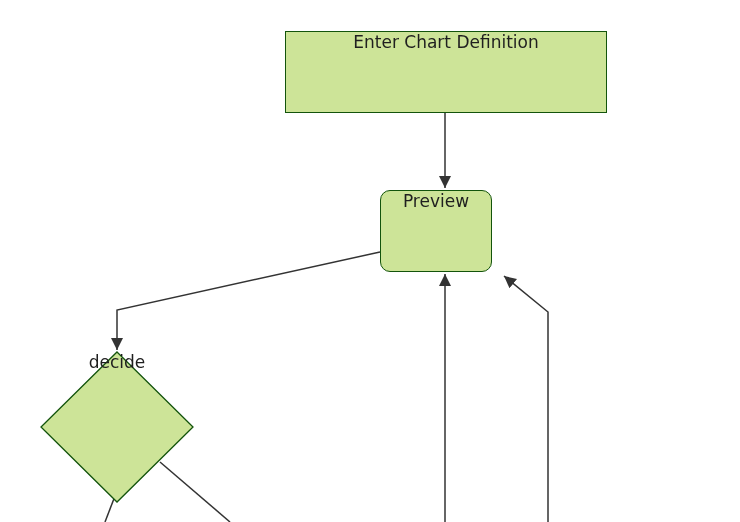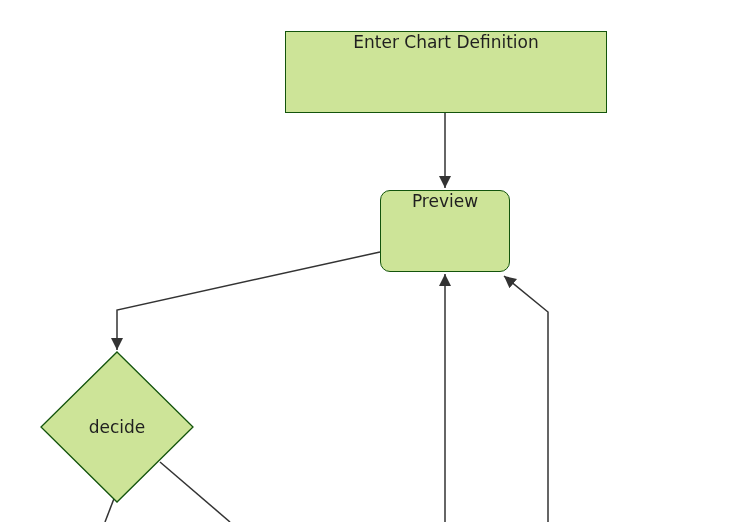--- a/index.html
+++ b/index.html
@@ -25,24 +25,24 @@
     position:absolute;
     box-sizing:border-box;
     background:var(--node-fill);
     border:1.5px solid var(--node-border);
     display:flex;justify-content:center;
     color:var(--label-color);
     font-size:17px;line-height:1.2;
     white-space:nowrap;
   }
   .node-rect{left:285px;top:31px;width:322px;height:82px;}
-  .node-rounded{left:380px;top:190px;width:130px;height:82px;border-radius:10px;}
+  .node-rounded{left:380px;top:190px;width:112px;height:82px;border-radius:10px;}
   .diamond-label{
     position:absolute;left:41px;top:352px;width:152px;height:150px;
-    display:flex;align-items:center;justify-content:center;
+    display:flex;justify-content:center;
     color:var(--label-color);font-size:17px;white-space:nowrap;
   }
 </style>
 </head>
 <body>
 
 <div class="canvas">
 
   <svg class="edges-layer" width="740" height="522" viewBox="0 0 740 522" xmlns="http://www.w3.org/2000/svg">
     <defs>

